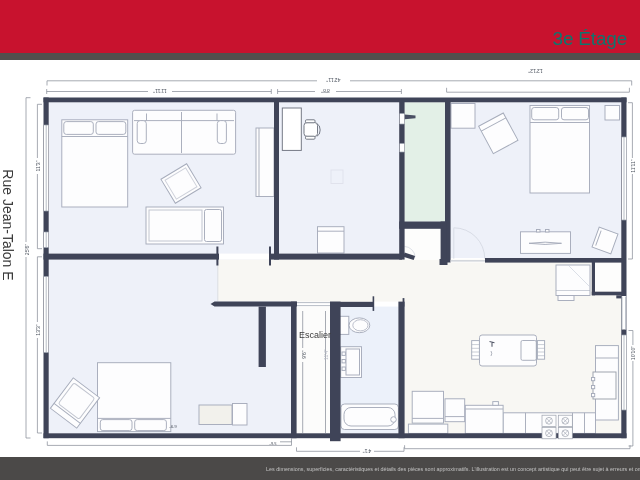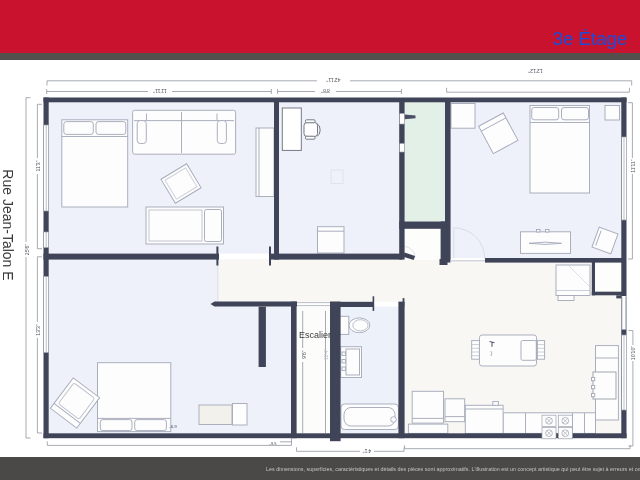--- a/index.html
+++ b/index.html
@@ -1,19 +1,19 @@
 <!DOCTYPE html>
 <html><head>
 <meta charset="utf-8">
 <style>
   html,body{margin:0;padding:0;background:#fff;}
   body{width:640px;height:480px;overflow:hidden;font-family:"Liberation Sans",sans-serif;position:relative;transform:translateZ(0);}
   #header{position:absolute;left:0;top:0;width:640px;height:53px;background:#c8122e;}
   #hstrip{position:absolute;left:0;top:53px;width:640px;height:7px;background:#534f4d;}
-  #title{position:absolute;right:13px;top:29px;color:#1d4ed8;font-size:19px;letter-spacing:-0.2px;line-height:1;transform:translateZ(0);text-align:center;}
+  #title{position:absolute;right:13px;top:29px;color:#0f766e;font-size:19px;letter-spacing:-0.2px;line-height:1;transform:translateZ(0);text-align:center;}
   #street{position:absolute;left:-52px;top:218px;width:120px;color:#3a3a3a;font-size:14px;line-height:14px;transform:rotate(90deg) translateZ(0);transform-origin:center;text-align:center;}
   #footer{position:absolute;left:0;top:457px;width:640px;height:23px;background:#4b4948;}
   #footer div{position:absolute;left:266px;top:9px;font-size:5.4px;color:#c3c3c3;white-space:nowrap;transform:translateZ(0);}
   svg{position:absolute;left:0;top:0;transform:translateZ(0);}
   text{opacity:0.999;}
   #title,#street,#footer div{opacity:0.999;}
 </style>
 </head>
 <body>
 <div id="header"></div>

